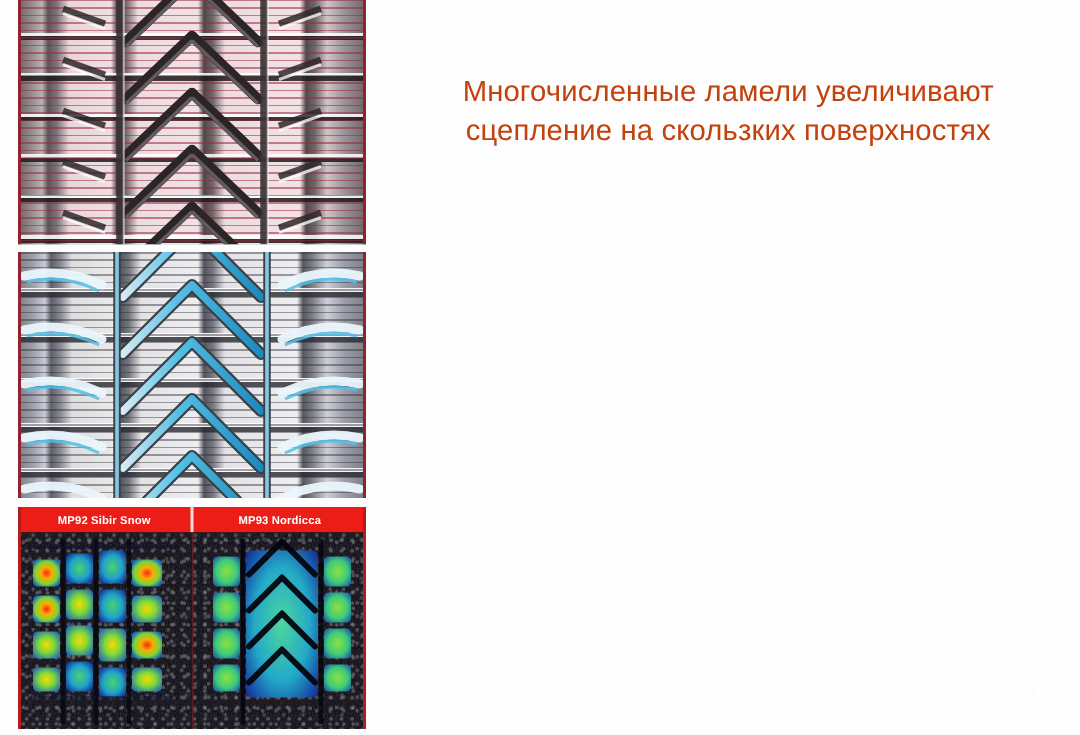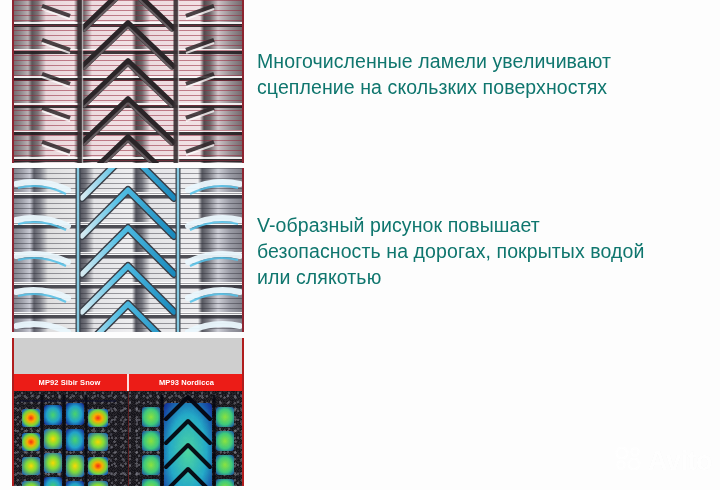--- a/index.html
+++ b/index.html
@@ -135,21 +135,20 @@
   .tread-b .water {
     position: absolute;
     inset: 0;
   }
 
   
   .press-wrap {
     position: absolute;
     inset: 0;
     background: #b91c1c;
-    margin-top: 36px;
   }
   .press-header {
     position: absolute;
     left: 0; top: 0;
     width: 100%;
     height: 17px;
     background: #ec1c17;
     display: flex;
     align-items: center;
     border-bottom: 1px solid #7e0d0a;
@@ -191,28 +190,29 @@
     margin-left: -0.5px;
     background: rgba(120,30,30,.7);
   }
   .foot { position: absolute; top: 4px; bottom: 4px; }
   .foot.left  { left: 8px;  width: 96px; }
   .foot.right { right: 8px; width: 96px; }
 
   
   .feature-text {
     flex: 1 1 auto;
-    color: #0f766e;
+    color: #c2410c;
     font-size: 19.5px;
     line-height: 26px;
     letter-spacing: 0.1px;
     padding-left: 13px;
     padding-right: 6px;
     white-space: pre-line;
     font-weight: 400;
+    text-align: center;
   }
   #row-1 .feature-text { padding-top: 48px; }
   #row-2 .feature-text { padding-top: 44px; }
   #row-3 .feature-text { padding-top: 22px; }
 
   
   .watermark {
     position: absolute;
     right: 8px;
     bottom: 14px;
@@ -337,23 +337,20 @@
               <path d="M 226 20 Q 202 14 178 26"></path>
               <path d="M 226 56 Q 202 50 178 62"></path>
               <path d="M 226 92 Q 202 86 178 98"></path>
               <path d="M 226 128 Q 202 122 178 134"></path>
             </g>
           </svg>
         </div>
       </div>
     </div>
 
-    <div class="feature-text">V-образный рисунок повышает
-безопасность на дорогах, покрытых водой
-или слякотью</div>
   </div>
 
   <div class="feature-row" id="row-3">
 
     <div class="panel">
       <div class="press-wrap">
 
         <div class="press-header">
           <div class="hcell">MP92 Sibir Snow</div>
           <div class="hdiv"></div>

